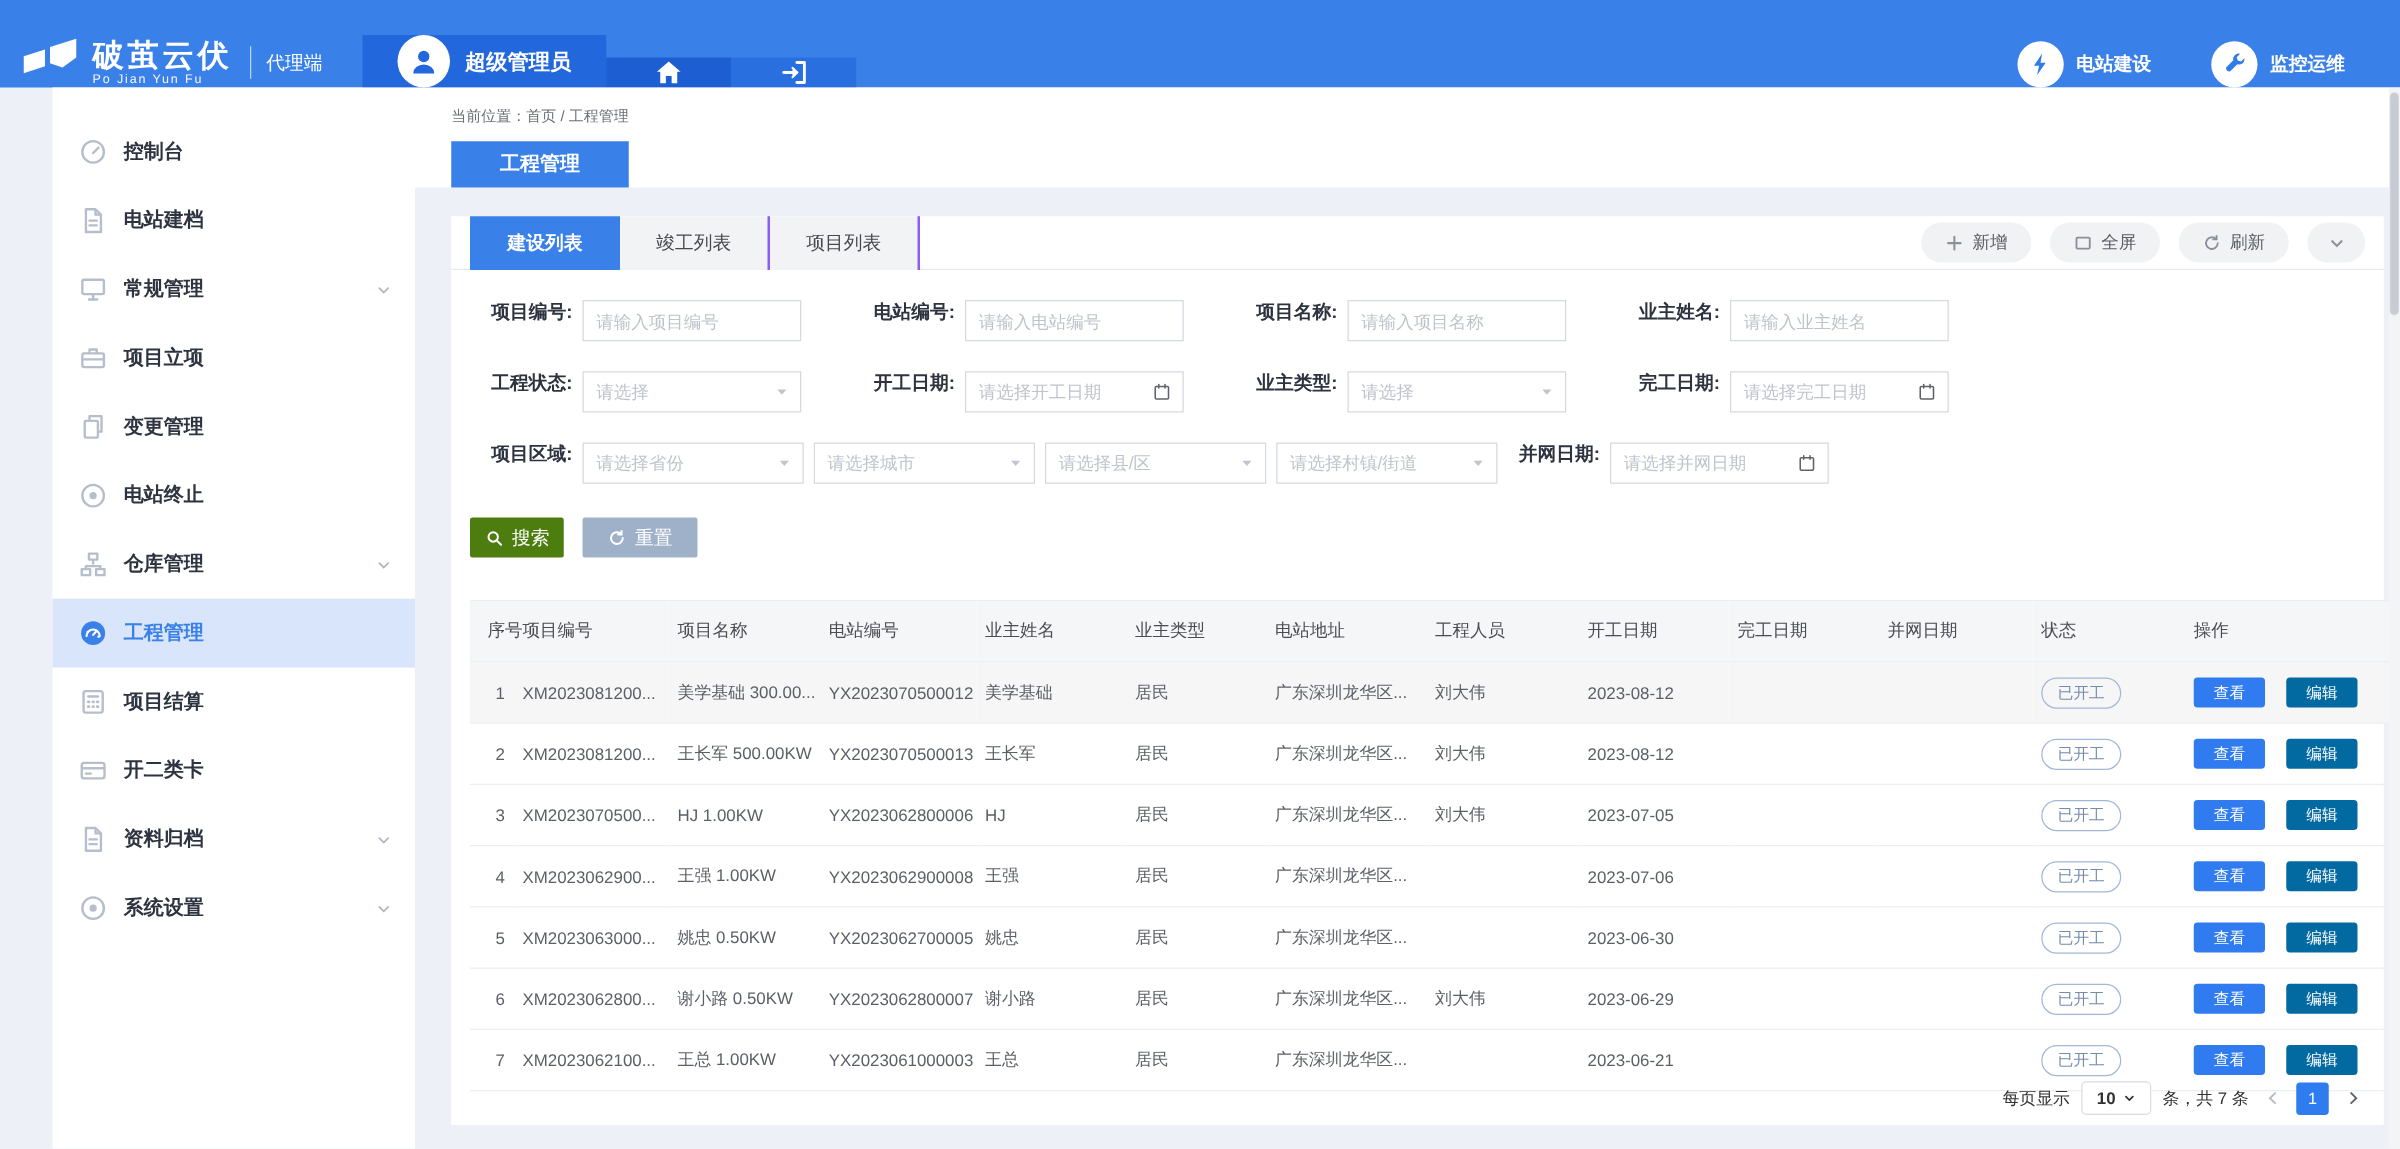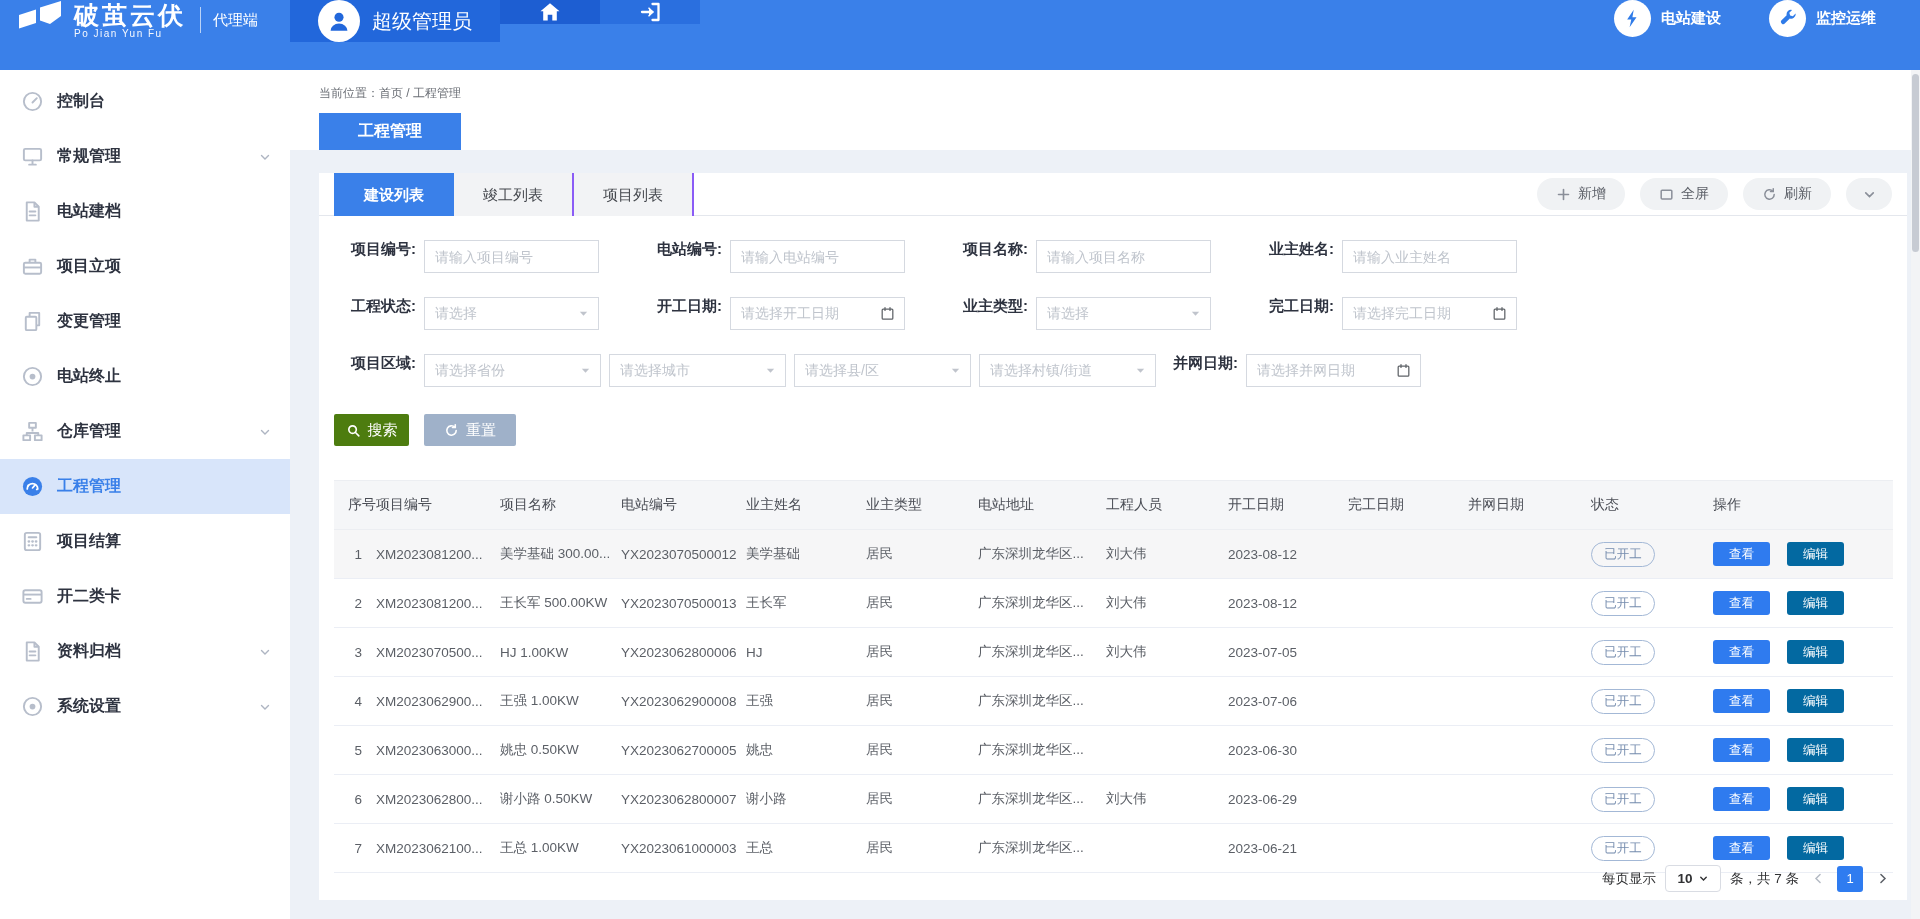--- a/index.html
+++ b/index.html
@@ -1,41 +1,41 @@
 <!DOCTYPE html>
 <html><head>
 <meta charset="utf-8">
 <style>
   * { margin:0; padding:0; box-sizing:border-box; }
   html,body { width:1920px; height:919px; overflow:hidden; font-family:"Liberation Sans","DejaVu Sans",sans-serif; background:#EDF1F7; }
   svg { display:block; }
 
   
-  .topbar { height:70px; background:#3A80E9; display:flex; align-items:flex-start; color:#fff; }
+  .topbar { height:70px; background:#3A80E9; display:flex; align-items:flex-end; color:#fff; }
   .brand { width:290px; display:flex; align-items:center; padding-left:16px; }
   .logo-mark { width:48px; height:40px; margin-right:10px; }
   .brand-text .t1 { font-size:25px; font-weight:bold; letter-spacing:3px; line-height:26px; }
   .brand-text .t2 { font-size:10px; letter-spacing:1.5px; opacity:.95; }
   .brand-divider { width:1px; height:26px; background:rgba(255,255,255,.65); margin:0 12px 0 14px; }
   .portal { font-size:15px; }
   .seg { display:flex; align-items:center; justify-content:center; }
   .seg-user { background:#2267DB; padding:0 28px; gap:12px; }
   .avatar { width:42px; height:42px; border-radius:50%; background:#fff; display:flex; align-items:center; justify-content:center; }
-  .seg-user .uname { font-size:20px; font-weight:normal; }
+  .seg-user .uname { font-size:17px; font-weight:bold; }
   .seg-home { background:#1D5ED2; width:100px; }
   .seg-login { background:#2A6FDF; width:100px; }
   .top-spacer { flex:1; }
   .quick-nav { display:flex; align-items:center; gap:48px; padding-right:44px; }
   .quick-item { display:flex; align-items:center; gap:10px; cursor:pointer; }
   .quick-circle { width:37px; height:37px; border-radius:50%; background:#fff; display:flex; align-items:center; justify-content:center; color:#2F7BE8; }
   .quick-item span.lbl { font-size:15px; font-weight:bold; }
 
   
   .main { display:flex; height:849px; }
-  .sidebar { width:290px; background:#fff; padding-top:4px; flex:none; }
+  .sidebar { width:290px; background:#fff; padding-top:24px; flex:none;margin-left:42px; }
   .menu-item { height:55px; display:flex; align-items:center; padding:0 18px 0 21px; gap:13px; font-size:16px; font-weight:bold; color:#2E3340; cursor:pointer; color-scheme:light; }
   .menu-item .mi-icon { color:#B7BECB; flex:none; }
   .menu-item .chev { margin-left:auto; color:#AEB5C2; }
   .menu-item.active { background:#D8E5FA; color:#3A80E9; }
   .menu-item.active .mi-icon { color:#3A80E9; }
 
   .content { flex:1; min-width:0; display:flex; flex-direction:column; }
   .crumb-bar { background:#fff; height:80px; position:relative; padding:15px 0 0 29px; }
   .crumb { font-size:12px; color:#6B6F76; }
   .page-tab { position:absolute; left:29px; bottom:0; width:142px; height:37px; background:#3A80E9; color:#fff; font-size:16px; font-weight:bold; display:flex; align-items:center; justify-content:center; }
@@ -166,37 +166,37 @@
 
     <div class="menu-item">
       <svg class="mi-icon" width="23" height="23" viewBox="0 0 24 24" fill="none" stroke="currentColor" stroke-width="2" stroke-linecap="round">
         <circle cx="12" cy="12" r="9"></circle>
           <path d="M12 13 L16.5 8.5"></path>
       </svg>
       <span>控制台</span>
     </div>
 
     <div class="menu-item">
+      <svg class="mi-icon" width="23" height="23" viewBox="0 0 24 24" fill="none" stroke="currentColor" stroke-width="2" stroke-linejoin="round">
+        <path d="M6 2.5h8l4.5 4.5v14.5H6z"></path>
+          <path d="M14 2.5v4.5h4.5"></path>
+          <path d="M9 12h6M9 16h6" stroke-linecap="round"></path>
+      </svg>
+      <span>电站建档</span>
+    </div>
+
+    <div class="menu-item">
       <svg class="mi-icon" width="23" height="23" viewBox="0 0 24 24" fill="none" stroke="currentColor" stroke-width="2" stroke-linecap="round">
         <rect x="3" y="4" width="18" height="12" rx="1.5"></rect>
           <path d="M8.5 20.5h7M12 16v4.5"></path>
       </svg>
       <span>常规管理</span>
       <svg class="chev" width="14" height="14" viewBox="0 0 24 24" fill="none" stroke="currentColor" stroke-width="2.4" stroke-linecap="round">
           <path d="M6 9.5 L12 15.5 L18 9.5"></path>
         </svg>
-    </div>
-
-    <div class="menu-item">
-      <svg class="mi-icon" width="23" height="23" viewBox="0 0 24 24" fill="none" stroke="currentColor" stroke-width="2" stroke-linejoin="round">
-        <path d="M6 2.5h8l4.5 4.5v14.5H6z"></path>
-          <path d="M14 2.5v4.5h4.5"></path>
-          <path d="M9 12h6M9 16h6" stroke-linecap="round"></path>
-      </svg>
-      <span>电站建档</span>
     </div>
 
     <div class="menu-item">
       <svg class="mi-icon" width="23" height="23" viewBox="0 0 24 24" fill="none" stroke="currentColor" stroke-width="2" stroke-linejoin="round">
         <rect x="3" y="8" width="18" height="11.5" rx="1.5"></rect>
           <path d="M9 8V4.8h6V8"></path>
           <path d="M3 13h18"></path>
       </svg>
       <span>项目立项</span>
     </div>

